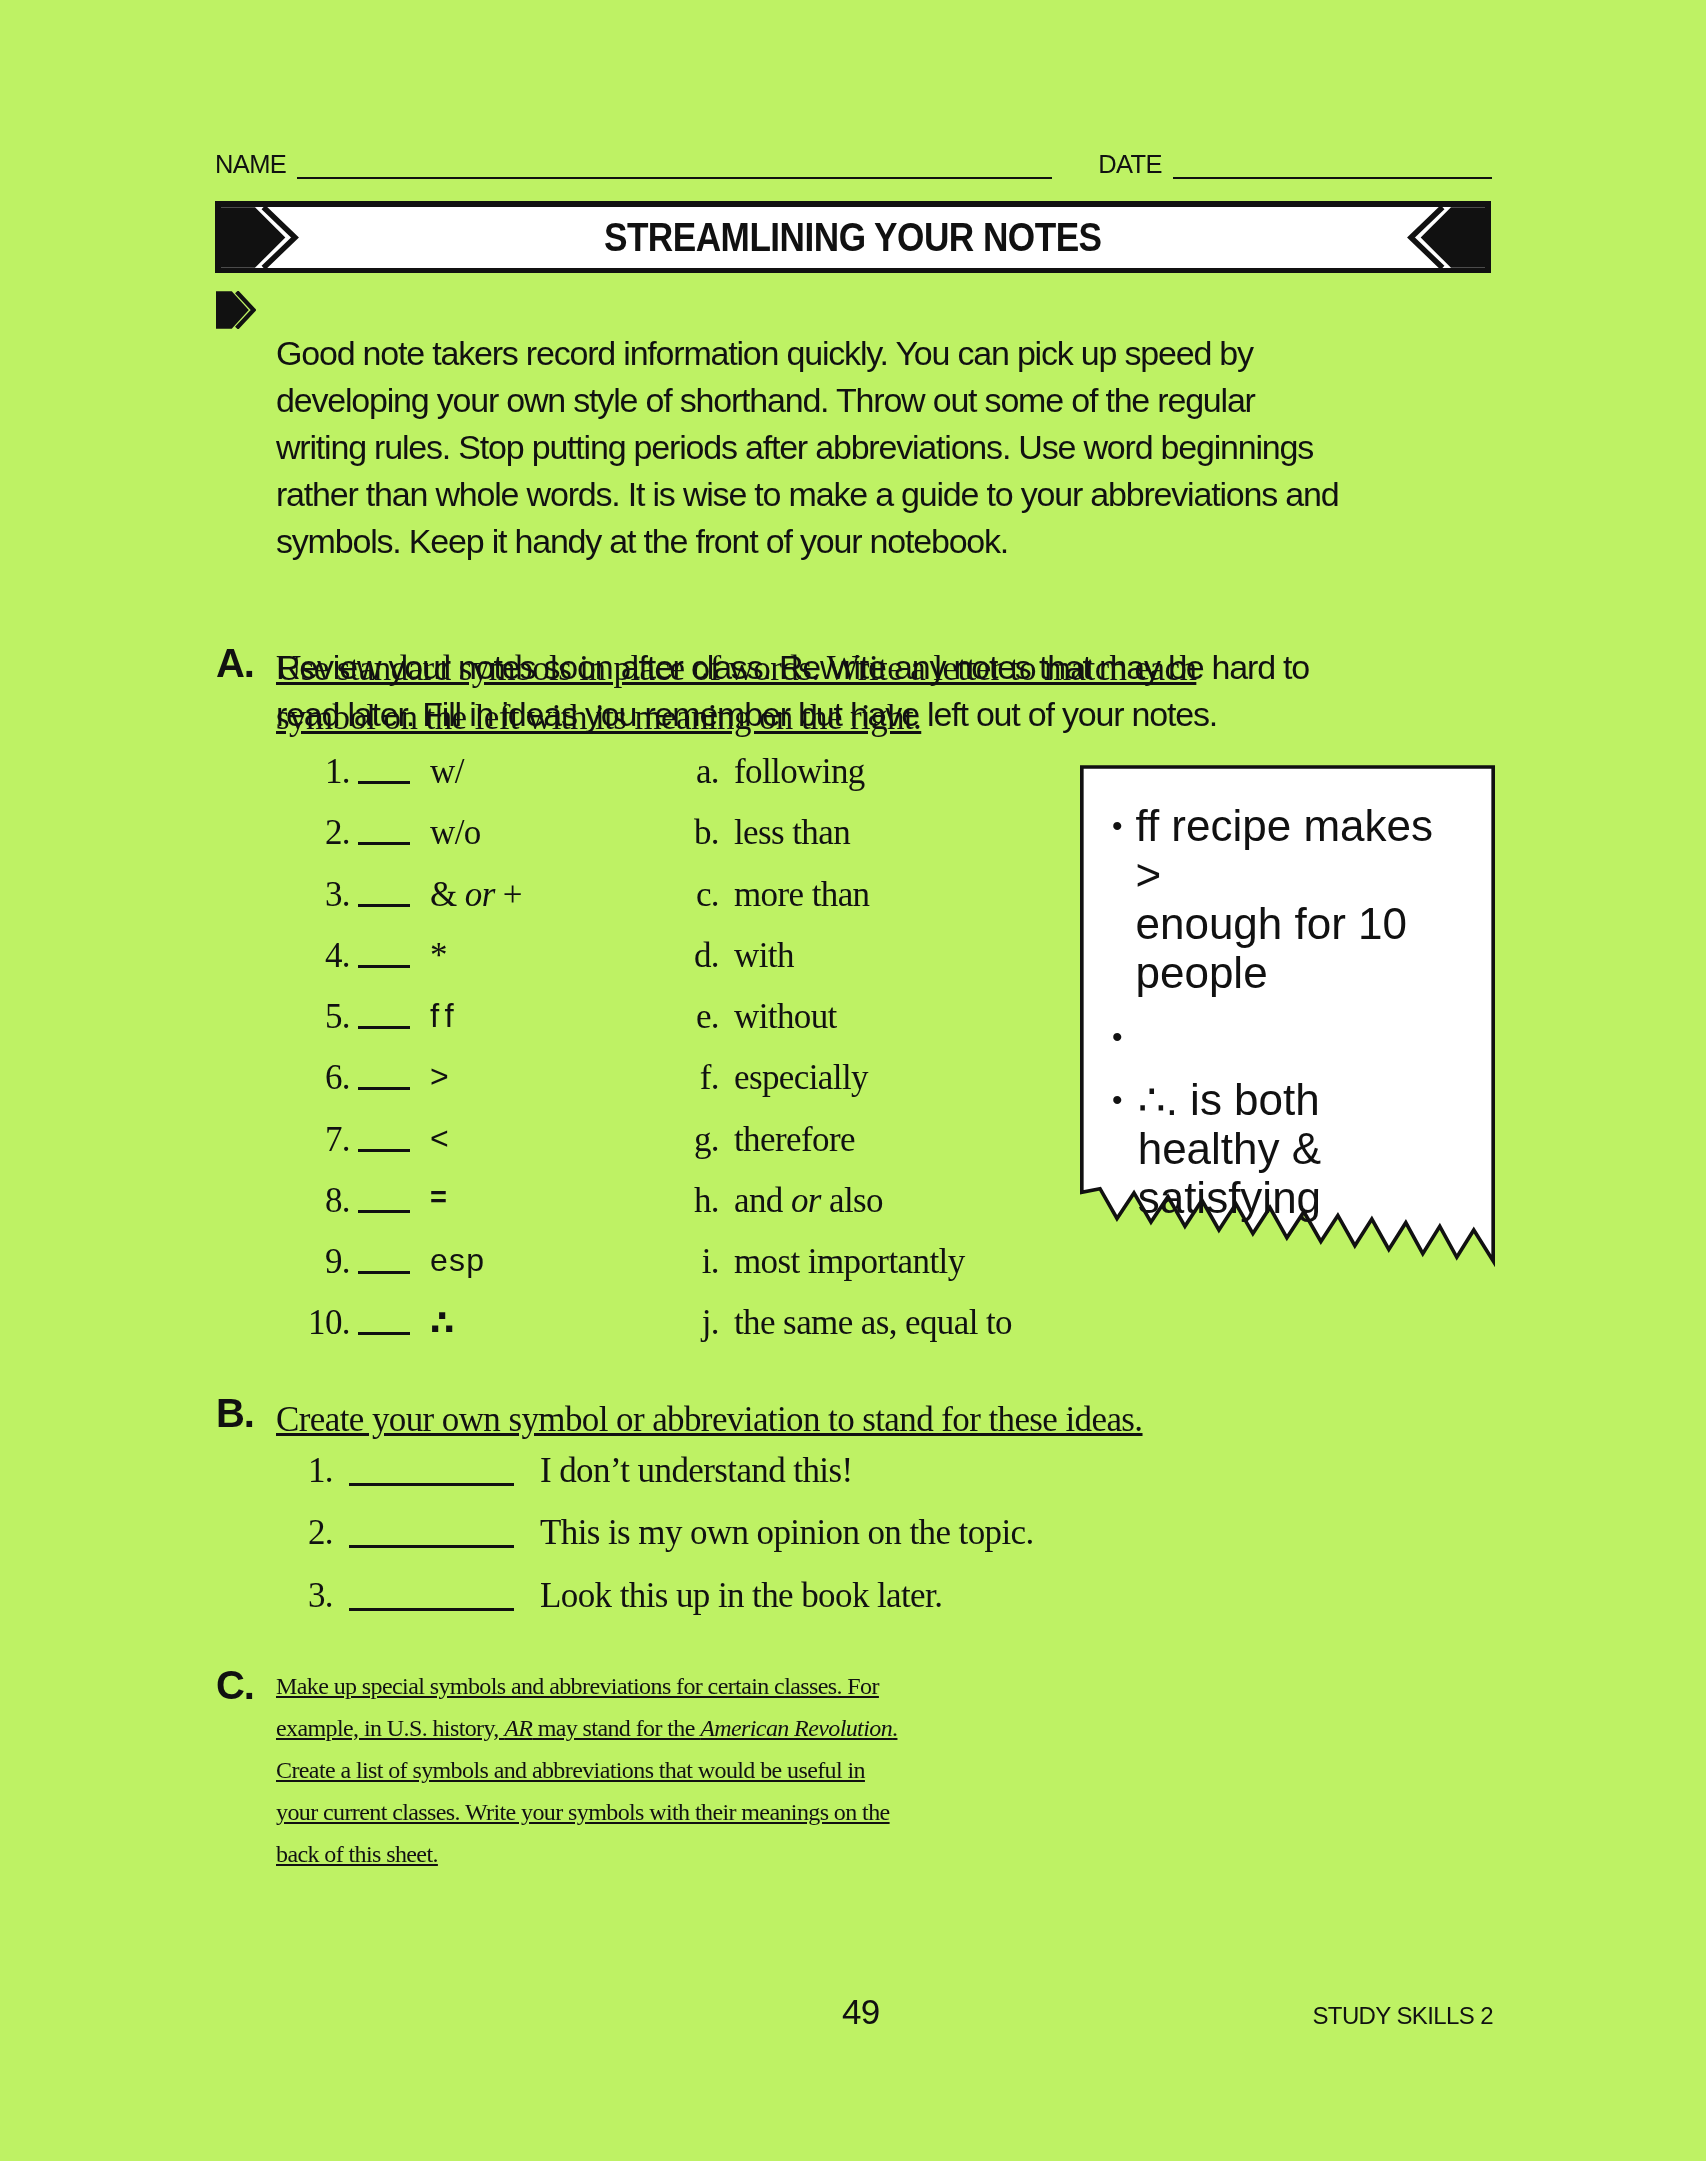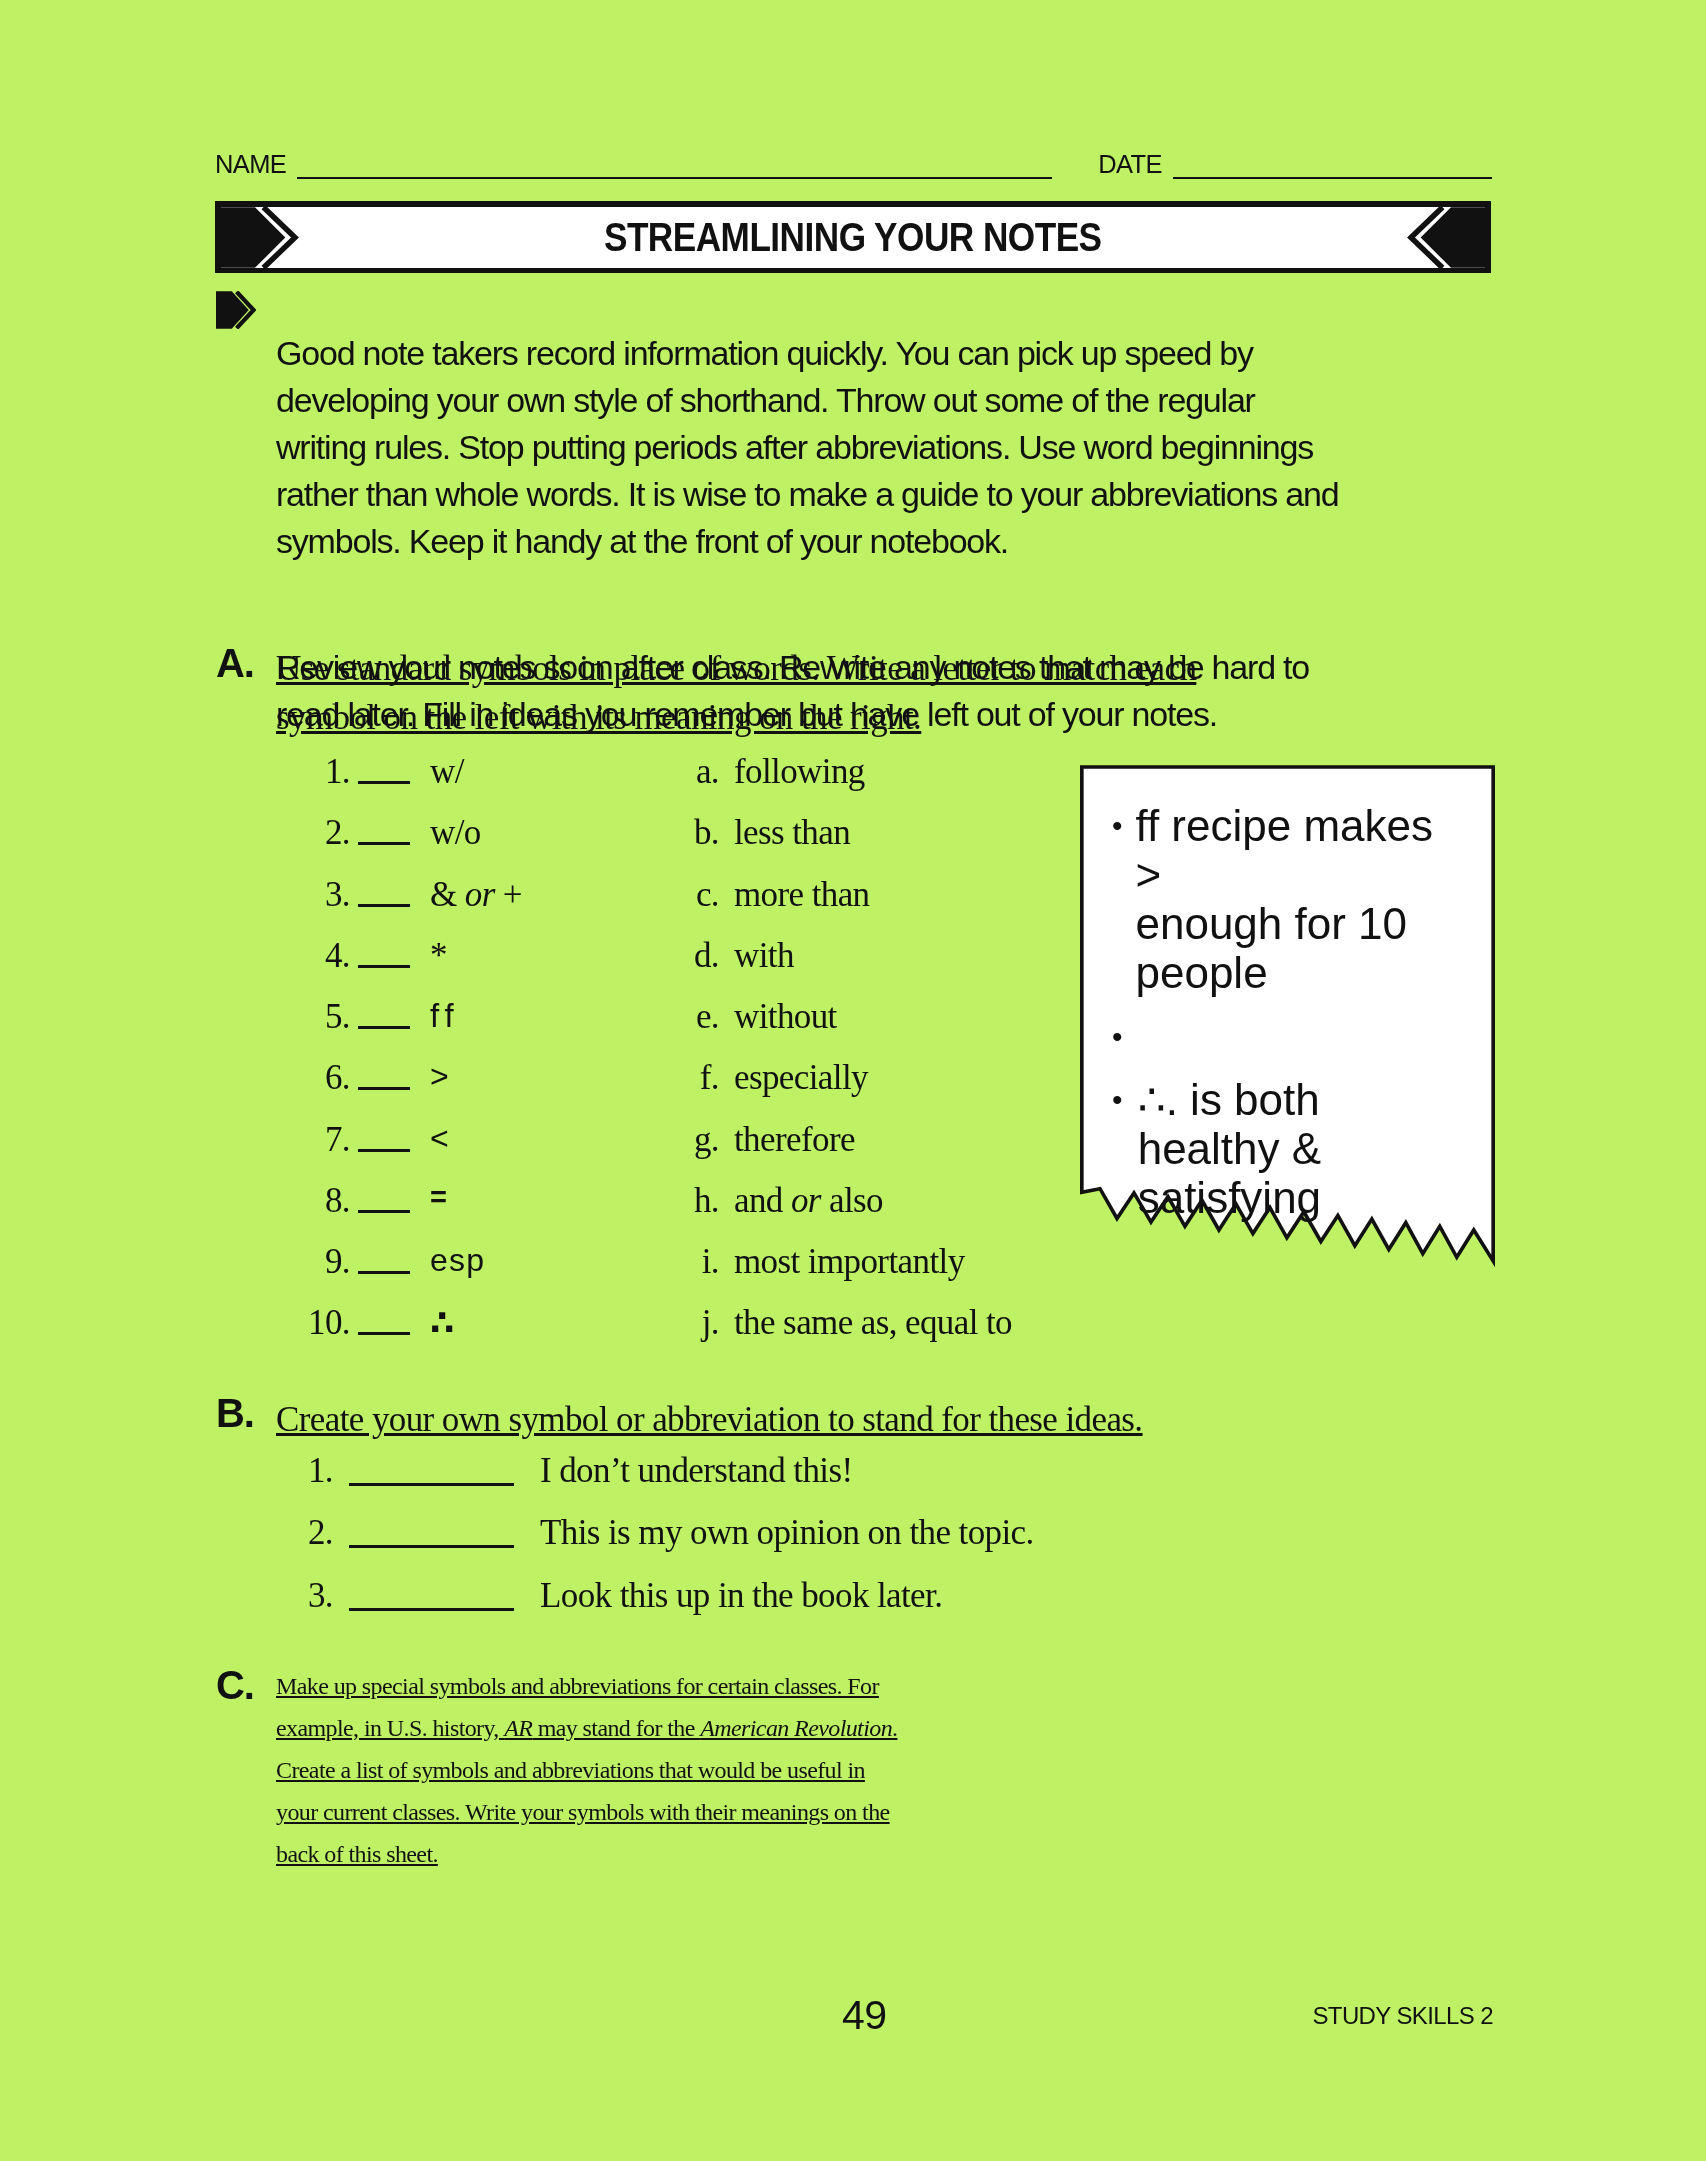--- a/index.html
+++ b/index.html
@@ -96,21 +96,21 @@
   .b-blank { position: absolute; left: 82px; top: 0; width: 165px; height: 35px; border-bottom: 3.6px solid #111; }
   .b-text  { position: absolute; left: 273px; top: 0; }
 
   
   .secC-letter { left: 216px; top: 1663px; }
   .secC-text   { left: 276px; top: 1665px; width: 1165px;
                  font-size: 24px; line-height: 42px; }
 
   
   .footer-left  { left: 215px; top: 2003px; font-size: 22px; letter-spacing: -0.6px; }
-  .footer-page  { left: 842px; top: 1992px; font-size: 41px; letter-spacing: -0.6px; }
+  .footer-page  { left: 842px; top: 1992px; font-size: 35px; letter-spacing: -0.6px; }
   .footer-right { right: 214px; top: 2002px; font-size: 24px; letter-spacing: -0.6px; }
 </style>
 </head>
 <body>
 
 <div id="page">
 
   <div class="abs name-row">
     <span class="nr-label">NAME</span>
     <span class="nr-line nr-line-1"></span>

